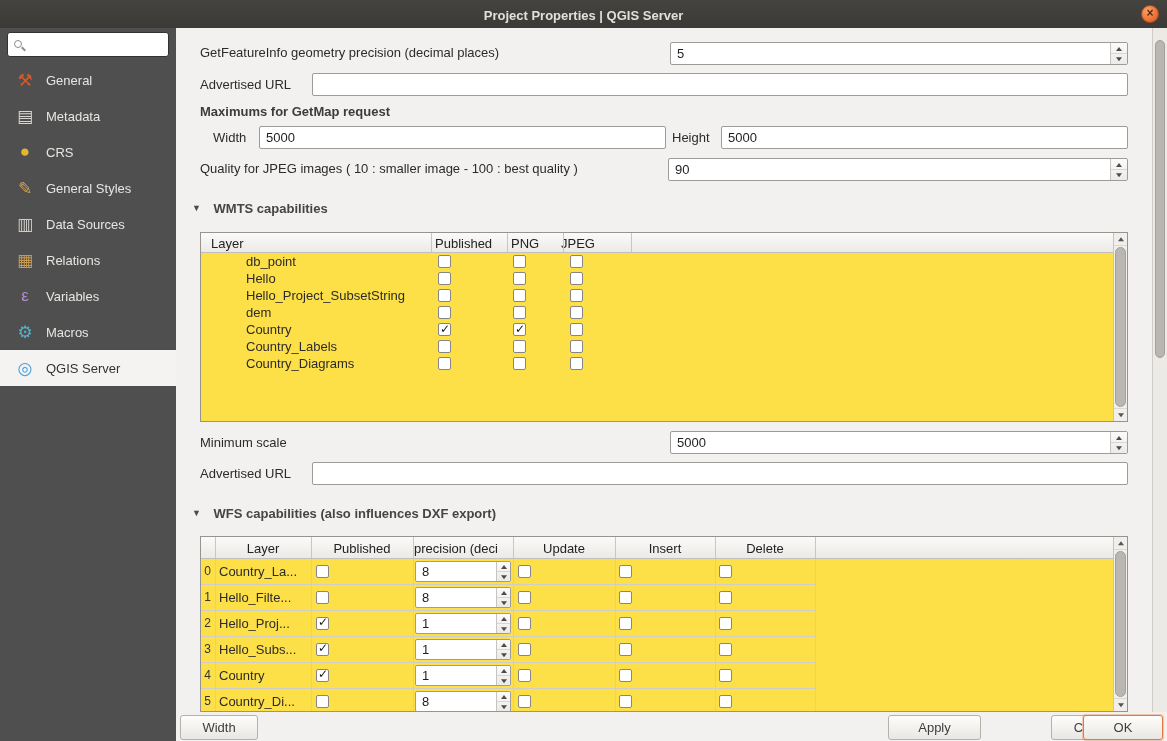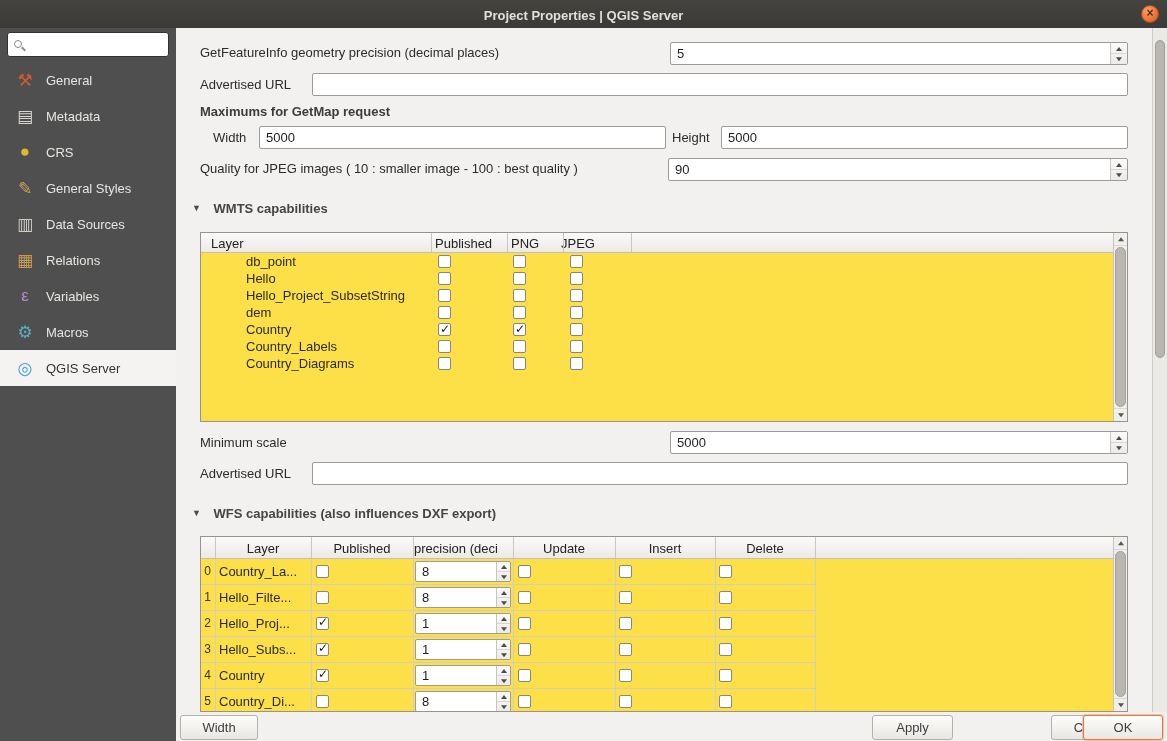--- a/index.html
+++ b/index.html
@@ -395,20 +395,20 @@
   </div>
       </div>
     <div class="vscroll">
       <span class="ar up"></span>
       <span class="ar dn"></span>
       <span class="thumb"></span>
     </div>
   </div>
 
   <div class="btn" style="left:4px;top:687px;width:78px">Width</div>
-  <div class="btn" style="left:696px;top:687px;width:81px">Apply</div>
+  <div class="btn" style="left:712px;top:687px;width:93px">Apply</div>
   <div class="btn" style="left:875px;top:687px;width:86px">Cancel</div>
   <div class="btn default" style="left:907px;top:687px;width:80px">OK</div>
 
   <div class="main-scroll">
     <span class="thumb"></span>
   </div>
 </div>
 
 </body></html>

